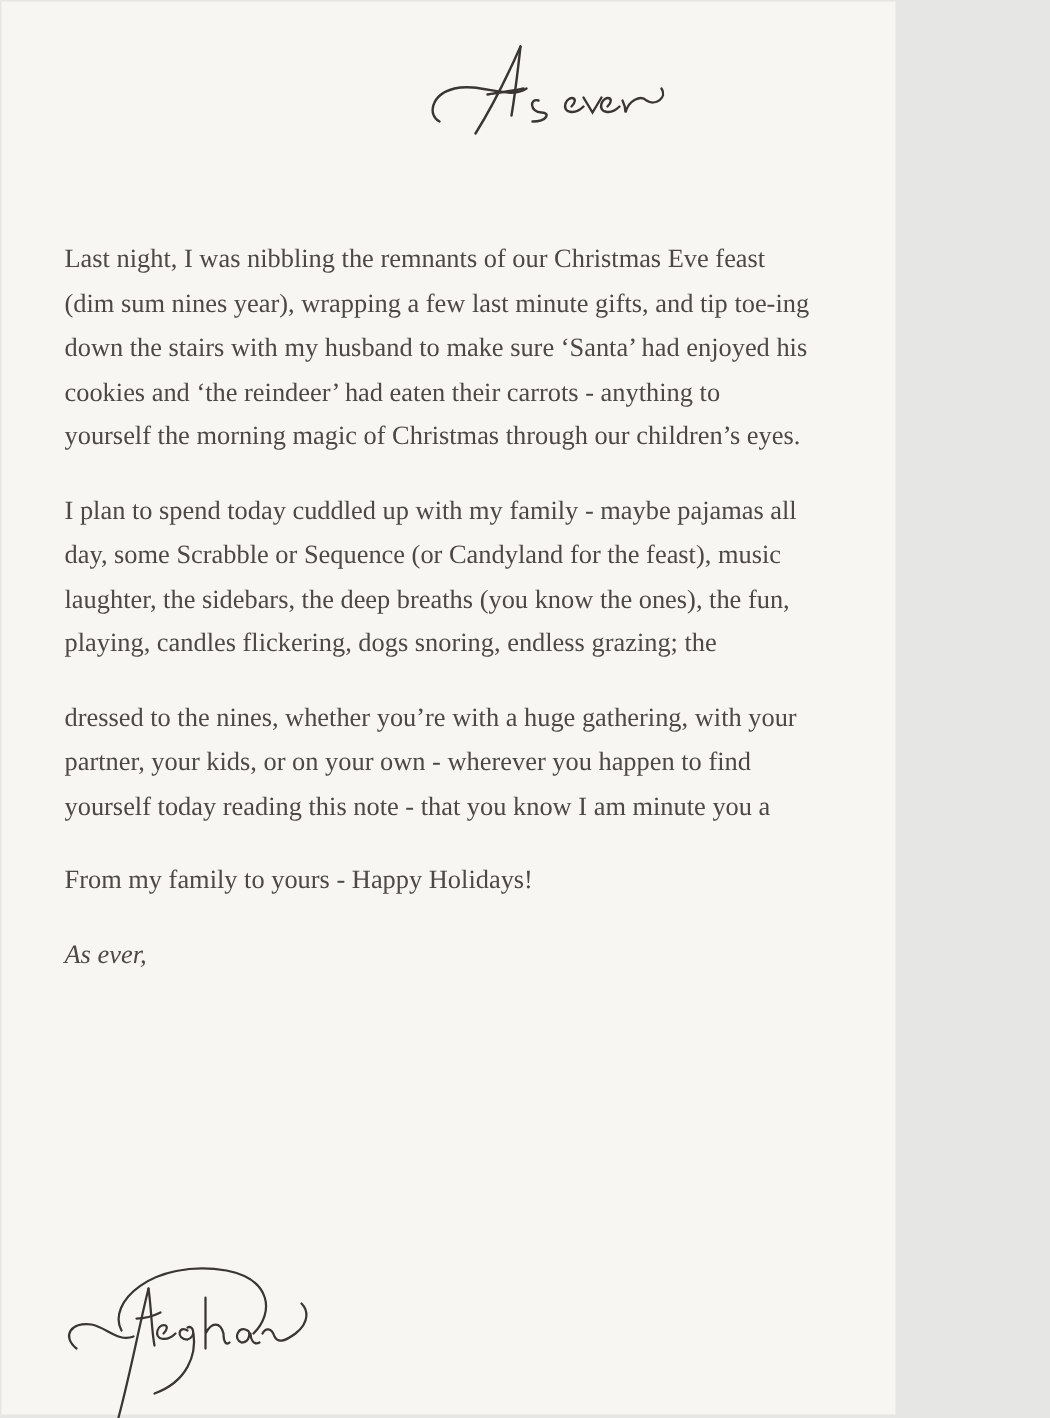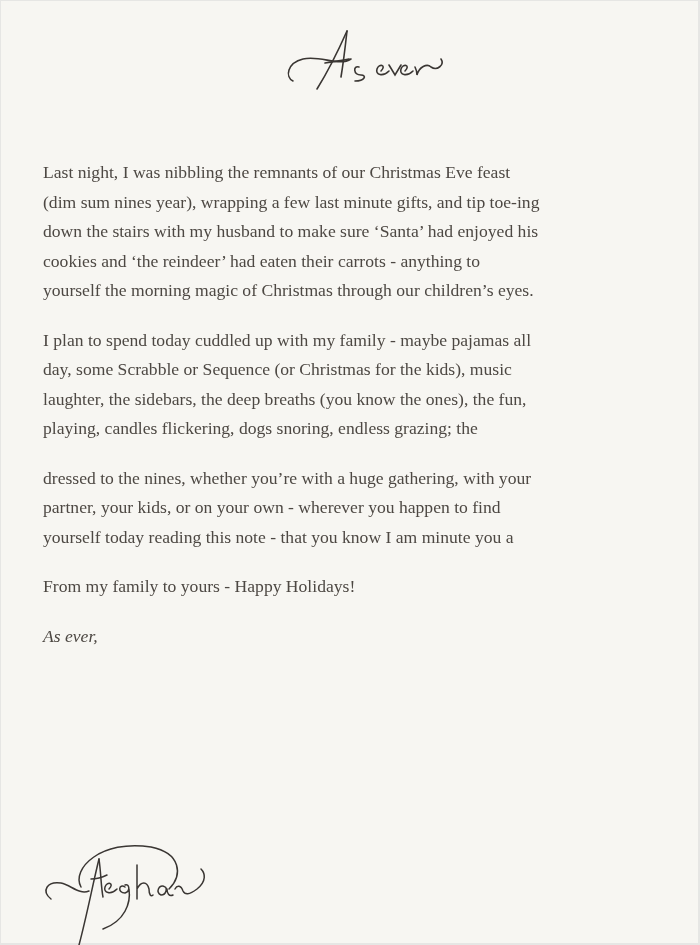--- a/index.html
+++ b/index.html
@@ -5,21 +5,21 @@
     html, body { margin: 0; padding: 0; }
     body {
       width: 700px;
       height: 945px;
       background: #e6e6e4;
       overflow: hidden;
     }
     .page {
       position: absolute;
       left: 1px; top: 1px;
-      width: 697px; height: 942px;
+      width: 596px; height: 942px;
       background: #f7f6f2;
       box-sizing: border-box;
       text-decoration: underline;
     }
     .header-script {
       position: absolute;
       left: 280px; top: 18px;
       width: 180px; height: 80px;
     }
     .body-text {
@@ -71,21 +71,21 @@
   <div class="body-text">
     <p>
       <span class="line">Last night, I was nibbling the remnants of our Christmas Eve feast</span>
       <span class="line">(dim sum nines year), wrapping a few last minute gifts, and tip toe-ing</span>
       <span class="line">down the stairs with my husband to make sure ‘Santa’ had enjoyed his</span>
       <span class="line">cookies and ‘the reindeer’ had eaten their carrots - anything to</span>
       <span class="line">yourself the morning magic of Christmas through our children’s eyes.</span>
     </p>
     <p>
       <span class="line">I plan to spend today cuddled up with my family - maybe pajamas all</span>
-      <span class="line">day, some Scrabble or Sequence (or Christmas for the kids), music</span>
+      <span class="line">day, some Scrabble or Sequence (or Candyland for the feast), music</span>
       <span class="line">laughter, the sidebars, the deep breaths (you know the ones), the fun,</span>
       <span class="line">playing, candles flickering, dogs snoring, endless grazing; the</span>
     </p>
     <p>
       <span class="line">dressed to the nines, whether you’re with a huge gathering, with your</span>
       <span class="line">partner, your kids, or on your own - wherever you happen to find</span>
       <span class="line">yourself today reading this note - that you know I am minute you a</span>
     </p>
     <p>
       <span class="line">From my family to yours - Happy Holidays!</span>

